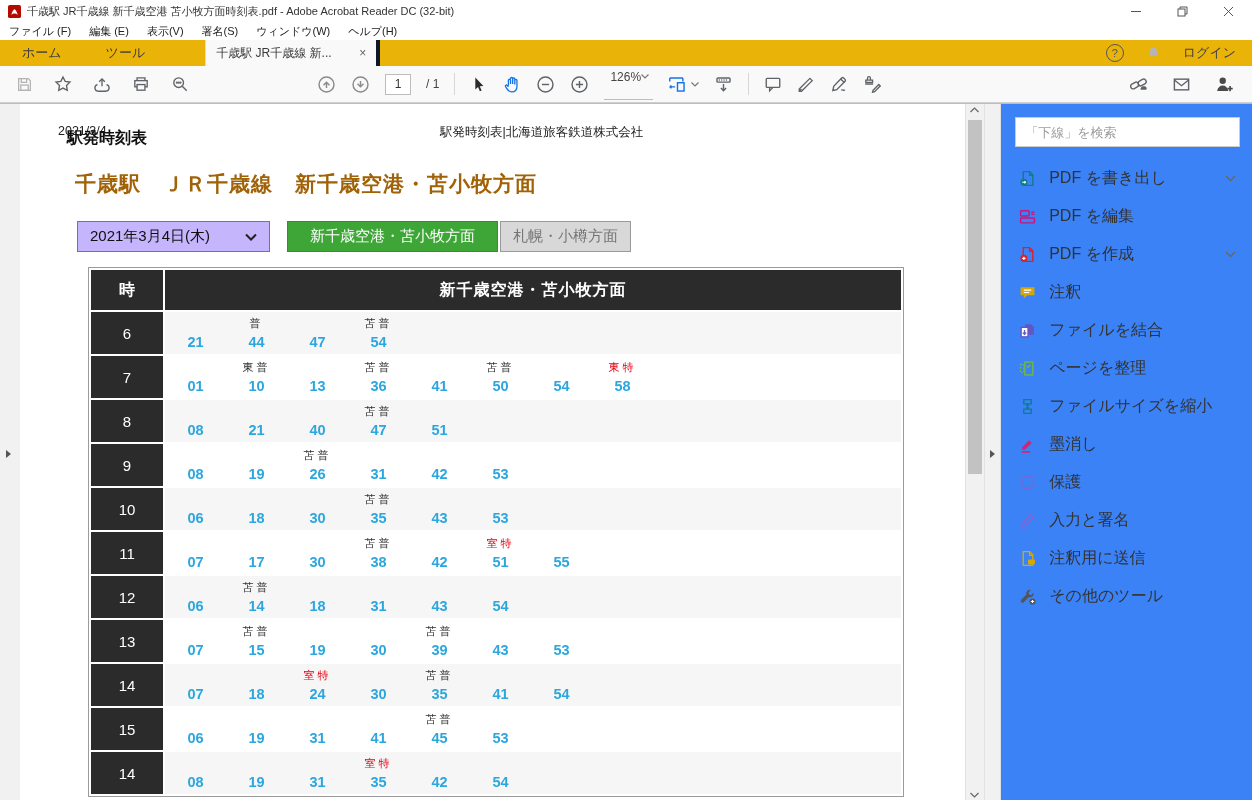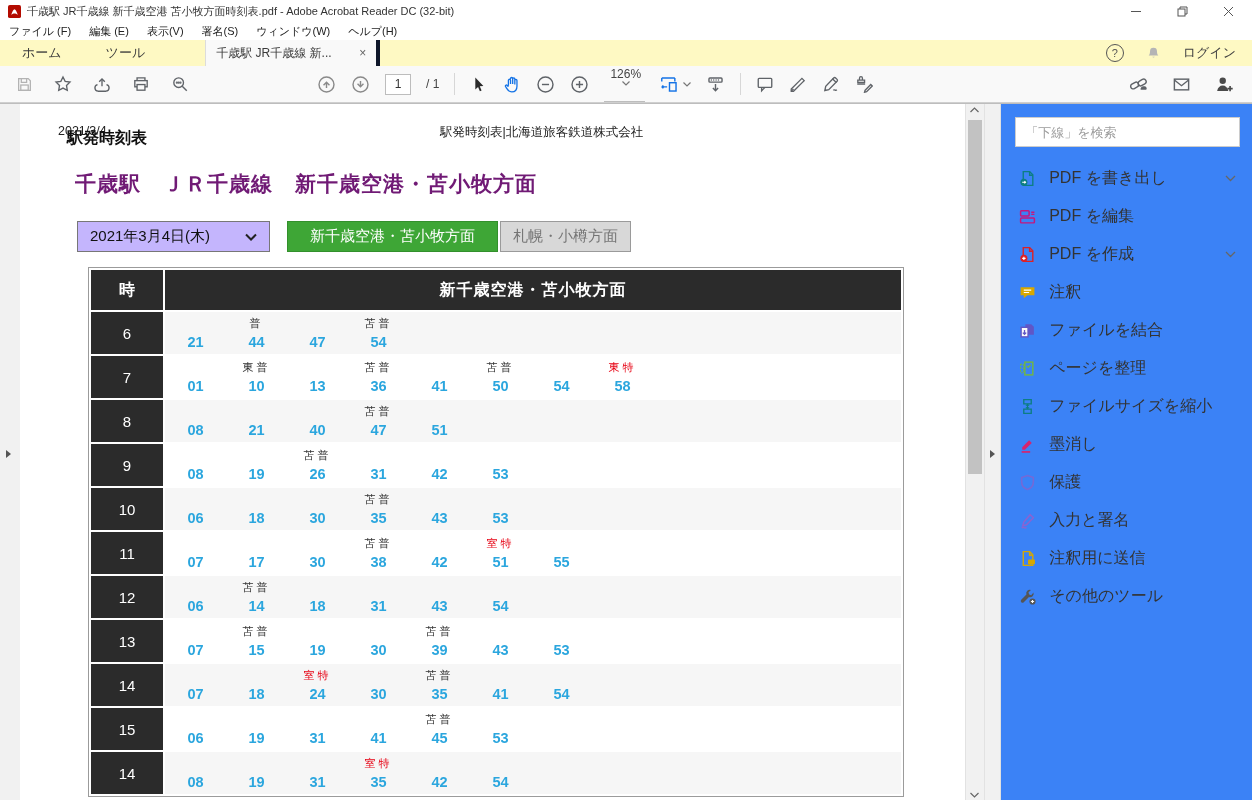--- a/index.html
+++ b/index.html
@@ -10,56 +10,56 @@
   
   .titlebar{height:22px;display:flex;align-items:center;background:#fff;
             padding:0 8px;font-size:11px;color:#333;}
   .titlebar .app-logo{margin-right:6px;}
   .win-controls{margin-left:auto;display:flex;align-items:center;gap:34px;padding-right:10px;color:#555;}
   .win-controls .wc{width:12px;height:12px;display:flex;align-items:center;justify-content:center;cursor:default;}
   
   .menubar{height:18px;display:flex;align-items:center;background:#fff;font-size:11px;color:#222;}
   .menu-item{padding:0 9px;}
   
-  .tabbar{height:26px;background:#fef9c3;display:flex;align-items:stretch;font-size:13px;color:#3a3a3a;}
+  .tabbar{height:26px;background:#eab308;display:flex;align-items:stretch;font-size:13px;color:#3a3a3a;}
   .tab{display:flex;align-items:center;padding:0 22px;}
   .tab-doc{background:#f9f9f9;border-left:1px solid #dcdcdc;border-right:4px solid #0f172a;
            margin-left:38px;width:150px;padding:0 10px;display:flex;align-items:center;justify-content:space-between;font-size:12px;}
   .tab-doc .close{color:#666;font-size:12px;margin-left:8px;}
   .tabbar-right{margin-left:auto;display:flex;align-items:center;gap:22px;padding-right:16px;}
   .login{font-size:13px;color:#444;}
   .help-circ{width:16px;height:16px;border:1.2px solid #555;border-radius:50%;font-size:11px;
              display:flex;align-items:center;justify-content:center;color:#555;}
   
   .toolbar{height:36px;background:#f9f9f9;border-bottom:1px solid #cfcfcf;
            display:flex;align-items:center;font-size:12px;color:#444;}
   .tb-left{display:flex;align-items:center;gap:21px;padding-left:16px;}
   .tb-center{display:flex;align-items:center;gap:15px;margin-left:128px;}
   .tb-right{margin-left:auto;display:flex;align-items:center;gap:24px;padding-right:18px;}
   .tb-divider{width:1px;height:22px;background:#d7d7d7;}
   .page-box{width:24px;height:19px;border:1px solid #bdbdbd;background:#fff;text-align:center;
             font-size:12px;color:#333;padding:0;}
   .page-total{color:#444;}
-  .zoom-box{display:flex;align-items:center;border-bottom:1px solid #bdbdbd;padding:1px 4px 15px 6px;flex-direction:column;}
+  .zoom-box{display:flex;align-items:center;border-bottom:1px solid #bdbdbd;padding:1px 4px 15px 6px;}
   .icon-btn{display:flex;align-items:center;}
   
   .content{height:697px;display:flex;border-top:1px solid #bdbdbd;background:#e8e8e8;}
   .left-strip{width:20px;background:#f1f1f1;position:relative;}
   .strip-arrow{position:absolute;top:345px;left:5px;color:#555;}
   .page{width:946px;background:#fff;position:relative;overflow:hidden;}
   .v-scrollbar{width:18px;background:#f1f1f1;border-left:1px solid #e2e2e2;position:relative;}
   .v-thumb{position:absolute;left:2px;right:2px;top:16px;height:354px;background:#c2c2c2;}
   .sb-arrow{position:absolute;left:4px;color:#666;}
   .toggle-strip{width:15px;background:#f1f1f1;border-left:1px solid #e2e2e2;position:relative;}
   
   .pdf-date{position:absolute;left:38px;top:20px;font-size:12.5px;color:#222;}
   .pdf-center{position:absolute;left:0;top:20px;width:100%;text-align:center;box-sizing:border-box;
               padding-left:98px;font-size:12.5px;color:#222;}
   .pdf-subtitle{position:absolute;left:47px;top:24px;font-size:16px;font-weight:bold;color:#111;}
-  .pdf-title{position:absolute;left:55px;top:66px;font-size:21px;font-weight:bold;color:#701a75;letter-spacing:1px;}
+  .pdf-title{position:absolute;left:55px;top:66px;font-size:21px;font-weight:bold;color:#a16207;letter-spacing:1px;}
   .controls{position:absolute;left:57px;top:117px;display:flex;align-items:center;}
   .date-select{width:193px;height:31px;border:1px solid #777;background:#c4b5fd;box-sizing:border-box;
                display:flex;align-items:center;justify-content:space-between;padding:0 12px;font-size:15px;color:#111;}
   .btn-dir{height:31px;box-sizing:border-box;display:flex;align-items:center;justify-content:center;font-size:15px;}
   .btn-active{width:211px;background:#3EA636;border:1px solid #33902c;color:#fff;margin-left:17px;}
   .btn-inactive{width:131px;background:#d8d8d8;border:1px solid #9a9a9a;color:#757575;margin-left:2px;}
   
   .timetable-wrap{position:absolute;left:68px;top:163px;border:1px solid #9b9b9b;background:#fff;}
   table.timetable{border-collapse:separate;border-spacing:2px;}
   .timetable td,.timetable th{padding:0;}

